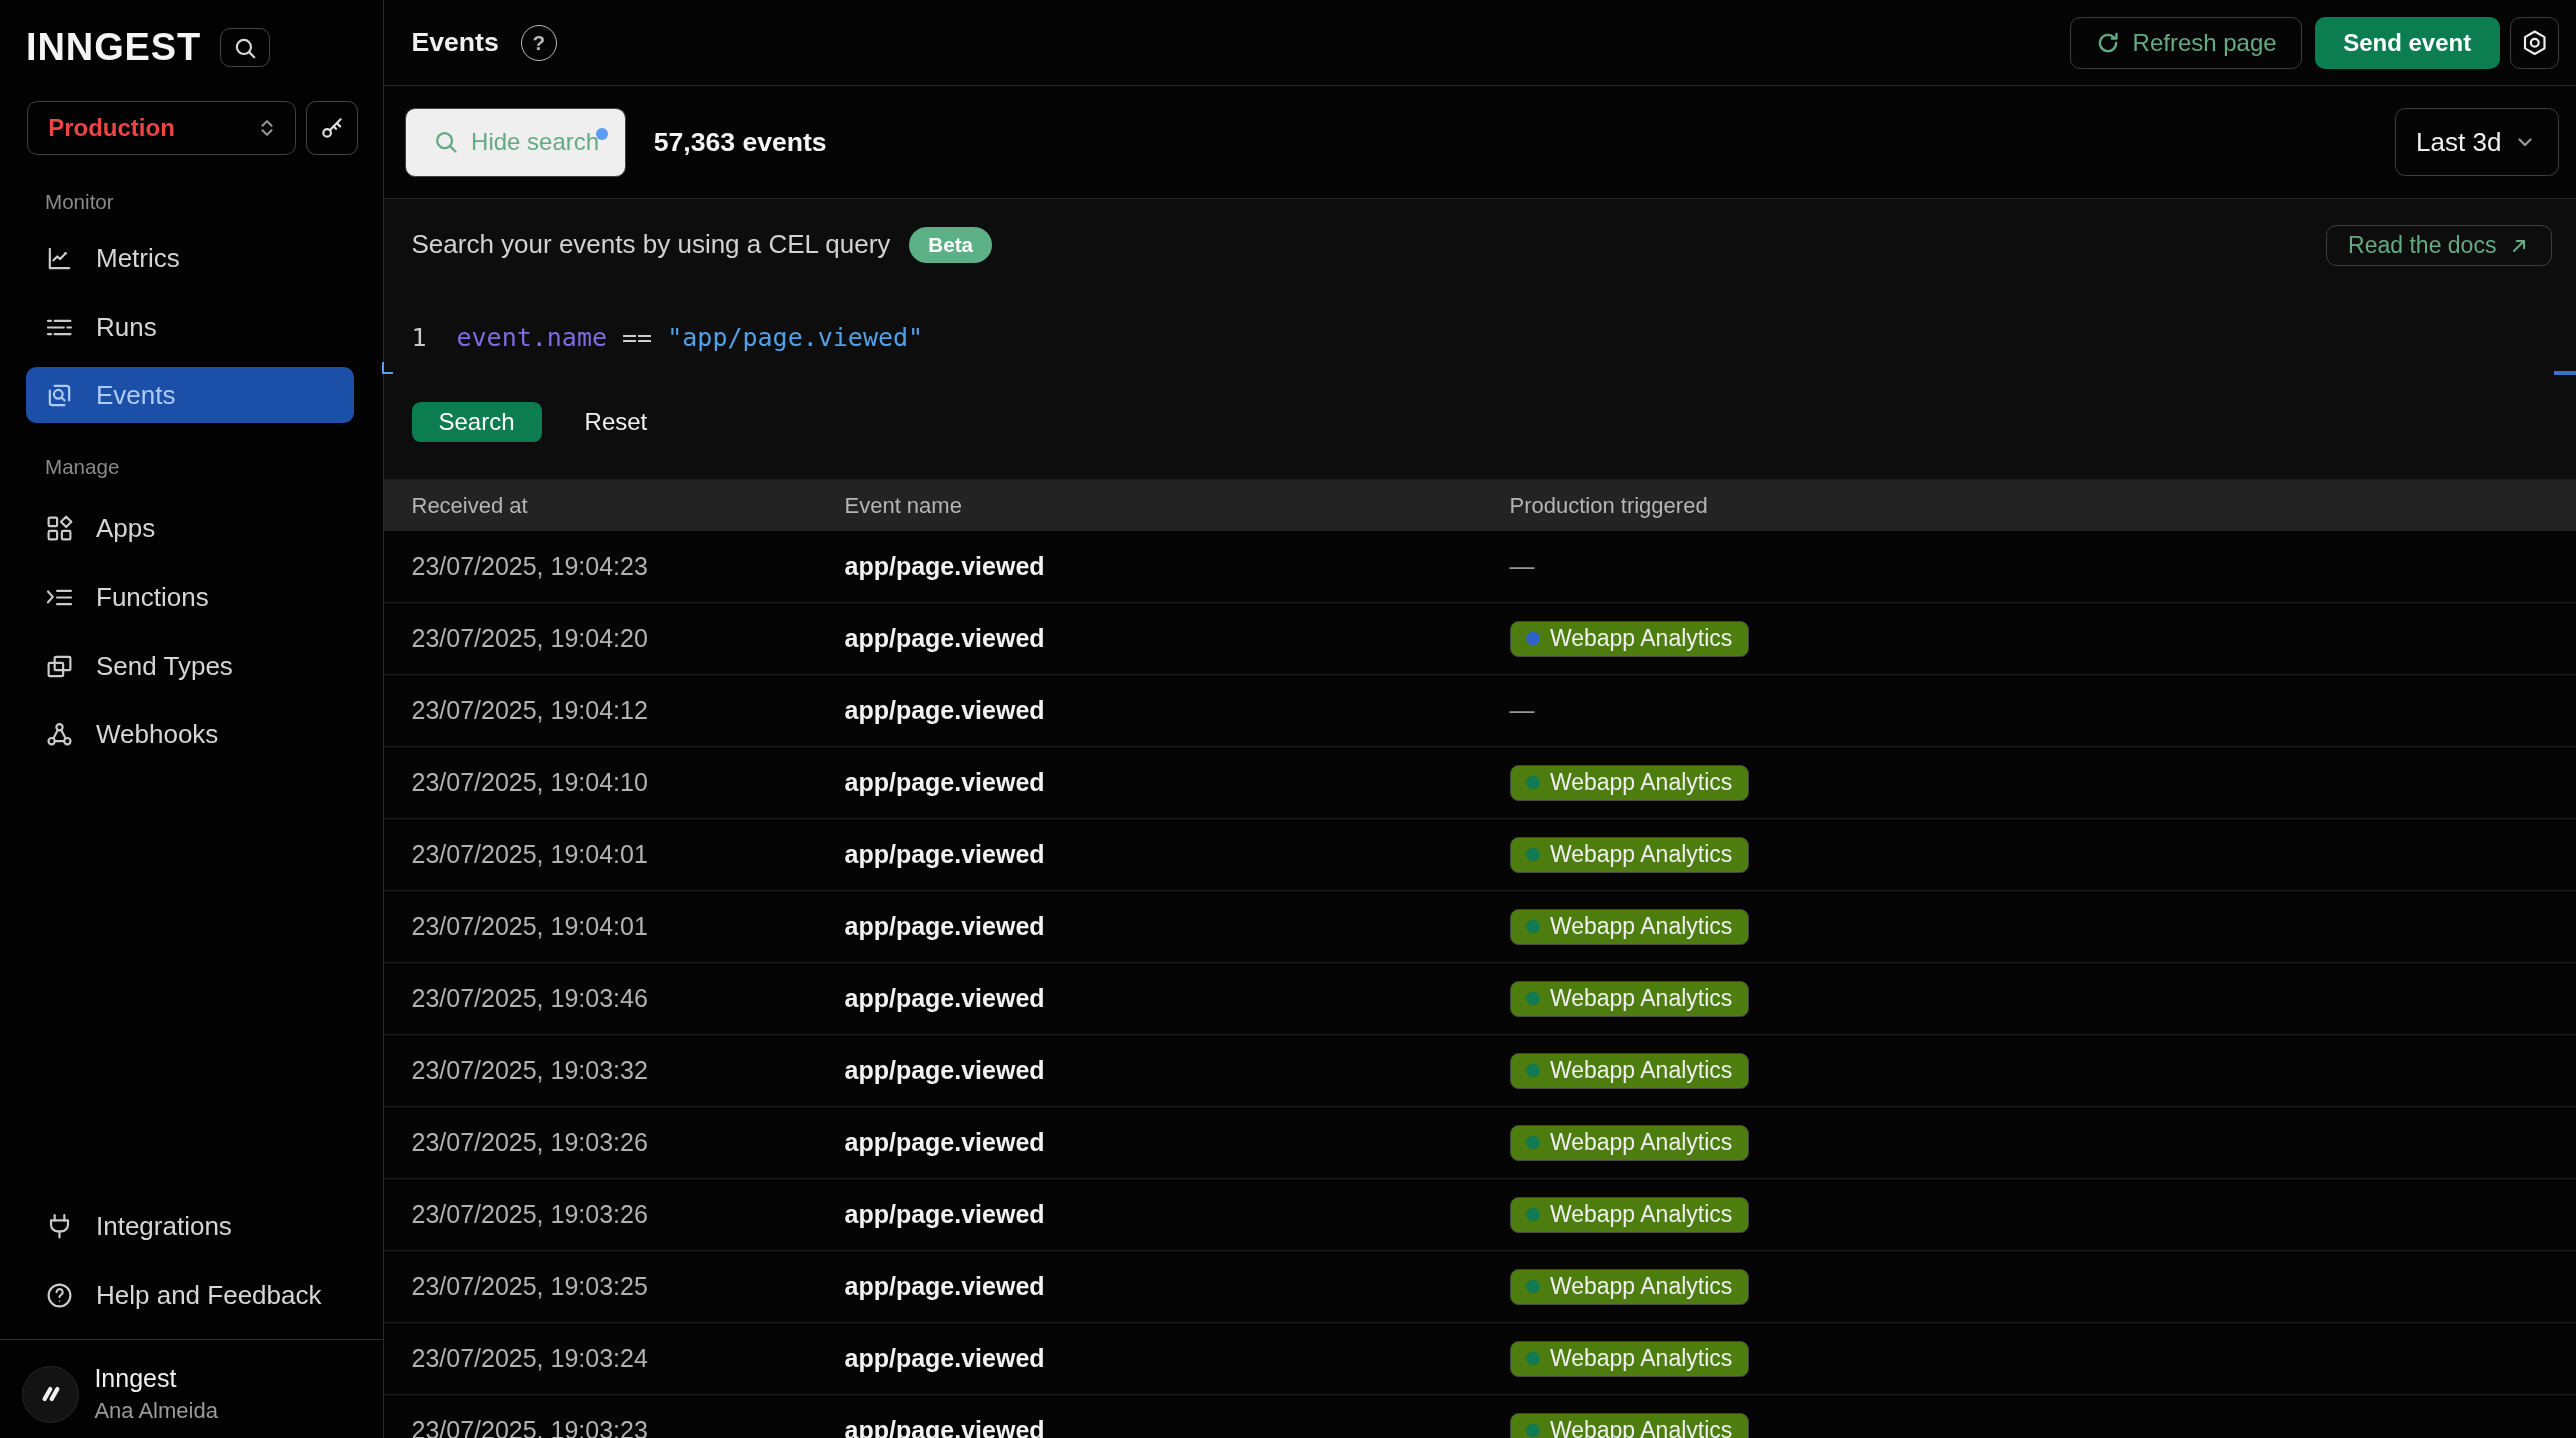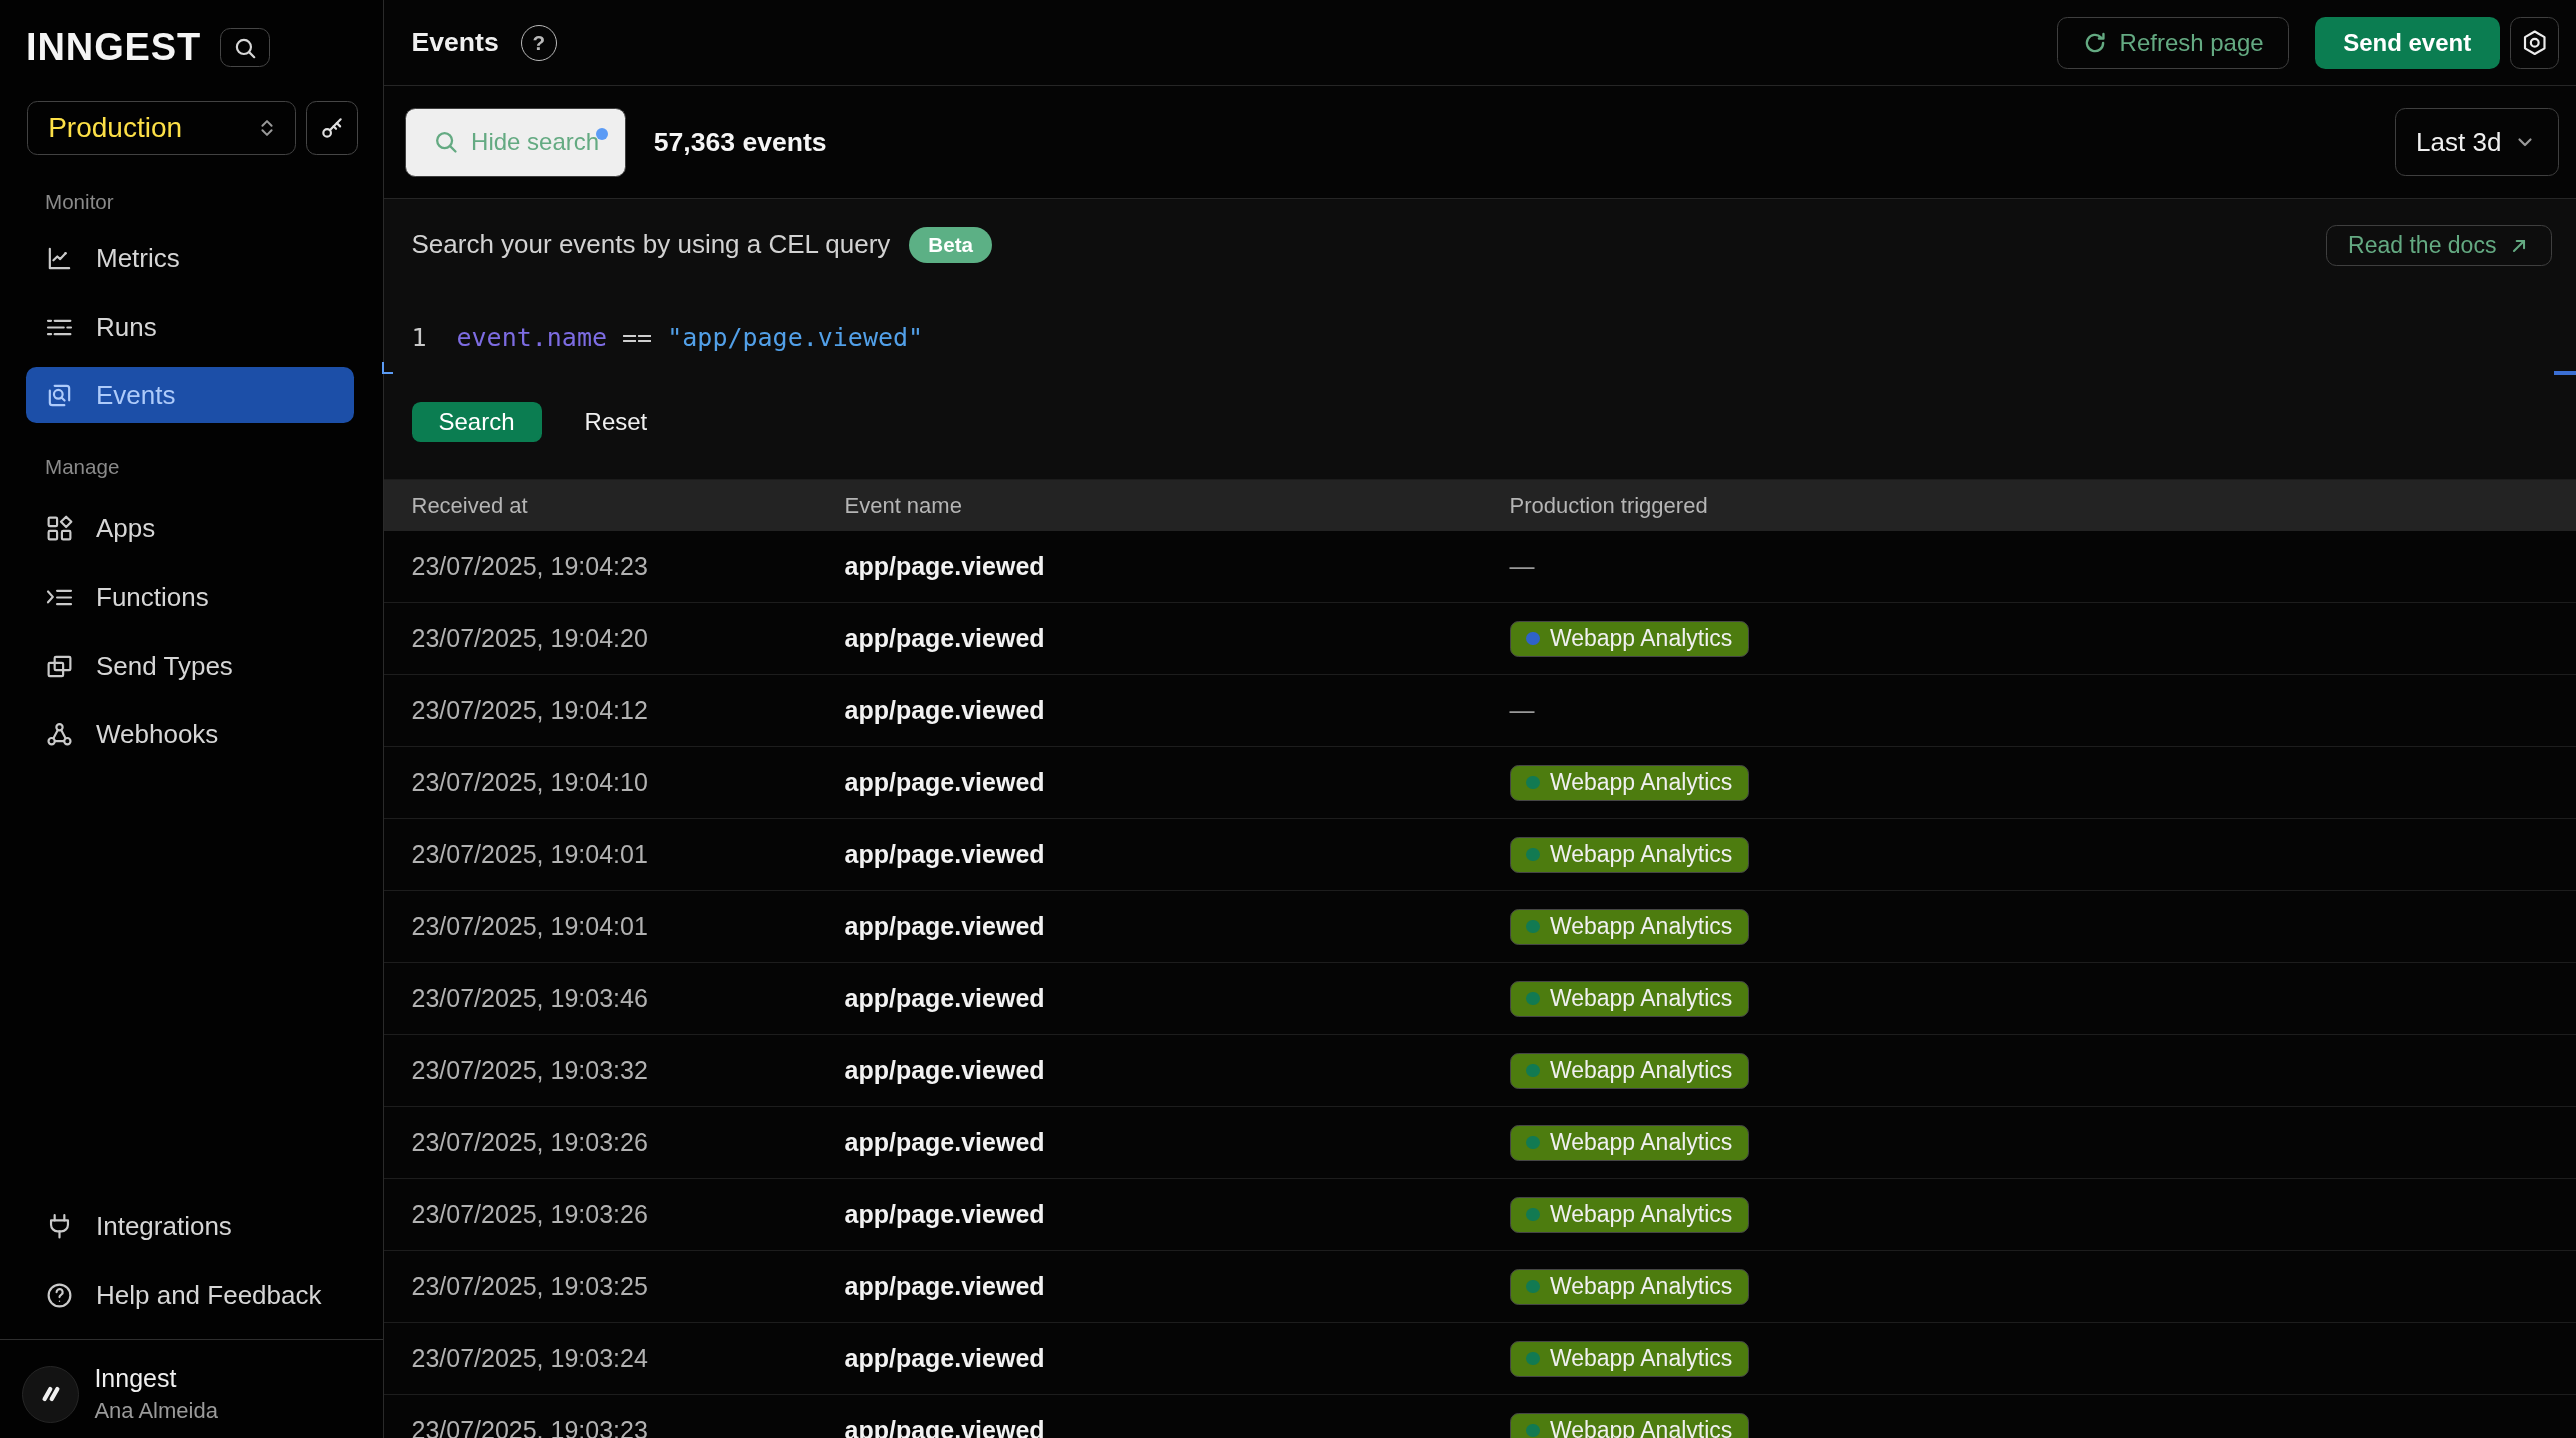--- a/index.html
+++ b/index.html
@@ -11,21 +11,21 @@
   .sidebar { position:relative; width:384px; height:100%; background:#020202;
     border-right:0.9px solid #2a2a2a; flex:0 0 384px; }
   .logo-row { position:absolute; top:26px; left:26px; display:flex; align-items:center; gap:19px; }
   .logo { font-size:38px; font-weight:800; letter-spacing:0.9px; color:#f4f4f4; }
   .icon-btn { display:flex; align-items:center; justify-content:center;
     border:0.9px solid #464646; border-radius:10.3px; background:transparent; cursor:pointer; }
   .logo-search-btn { width:50px; height:39px; }
   .env-row { position:absolute; top:101px; left:26.6px; display:flex; gap:10.3px; }
   .env-select { width:269px; height:54px; border:0.9px solid #424242; border-radius:10.3px;
     display:flex; align-items:center; justify-content:space-between; padding:0 17px 0 20.6px; cursor:pointer; }
-  .env-select .env-label { font-size:28px; color:#fde047; }
+  .env-select .env-label { font-size:24px; color:#ef4444;font-weight:bold; }
   .key-btn { width:52px; height:54px; }
   .section-label { position:absolute; left:45px; font-size:20.6px; color:#8a8a8a; }
   .nav-item { position:absolute; left:26px; width:328px; height:56px; border-radius:10.3px;
     display:flex; align-items:center; gap:22px; padding-left:19px; cursor:pointer; }
   .nav-item .label { font-size:26px; color:#d6d6d6; }
   .nav-item svg { flex:0 0 auto; }
   .nav-item.selected { background:#1c4fa8; }
   .nav-item.selected .label { color:#aecbfa; }
   .sidebar-divider { position:absolute; left:0; right:0; top:1339px; border-top:0.9px solid #2e2e2e; }
   .account { position:absolute; left:22px; top:1364px; display:flex; align-items:center; gap:15.4px; cursor:pointer; }
@@ -38,21 +38,21 @@
   .main { position:relative; flex:1; height:100%; background:#050505; }
   .top-header { height:86px; border-bottom:0.9px solid #262626; display:flex; align-items:center;
     padding:0 17px 0 27.5px; }
   .page-title { font-size:26.6px; font-weight:600; color:#f0f0f0; }
   .help-circle { margin-left:22px; width:36px; height:36px; border:1.7px solid #b9b9b9; border-radius:50%;
     display:flex; align-items:center; justify-content:center; font-size:20.6px; font-weight:700; color:#b9b9b9; cursor:pointer; }
   .spacer { flex:1; }
   .btn { display:flex; align-items:center; justify-content:center; gap:12px; border-radius:10.3px;
     font-size:24px; cursor:pointer; border:0.9px solid transparent; }
   .btn-outline { border-color:#3f3f3f; background:transparent; }
-  .refresh-btn { height:52px; padding:0 24px; color:#64aa82; margin-right:26px; }
+  .refresh-btn { height:52px; padding:0 24px; color:#64aa82; margin-right:13px; }
   .send-event-btn { height:52px; padding:0 27.5px; background:#0b7d51; color:#fff; font-weight:600; margin-right:10.3px; }
   .gear-btn { width:49px; height:52px; }
 
   .toolbar { height:113px; border-bottom:0.9px solid #262626; display:flex; align-items:center; padding:0 17px 0 20.6px; }
   .hide-search-btn { position:relative; height:69px; padding:0 26px; border:0.9px solid #3f3f3f;
     border-radius:10.3px; color:#64aa82; }
   .hide-search-btn .label { font-size:24px; }
   .notif-dot { position:absolute; top:19px; right:17px; width:12px; height:12px; border-radius:50%; background:#5b9bf5; }
   .events-count { font-size:26.6px; font-weight:700; color:#f5f5f5; margin-left:27.5px; }
   .range-btn { height:68px; padding:0 20.6px; color:#f0f0f0; font-size:26px; }

